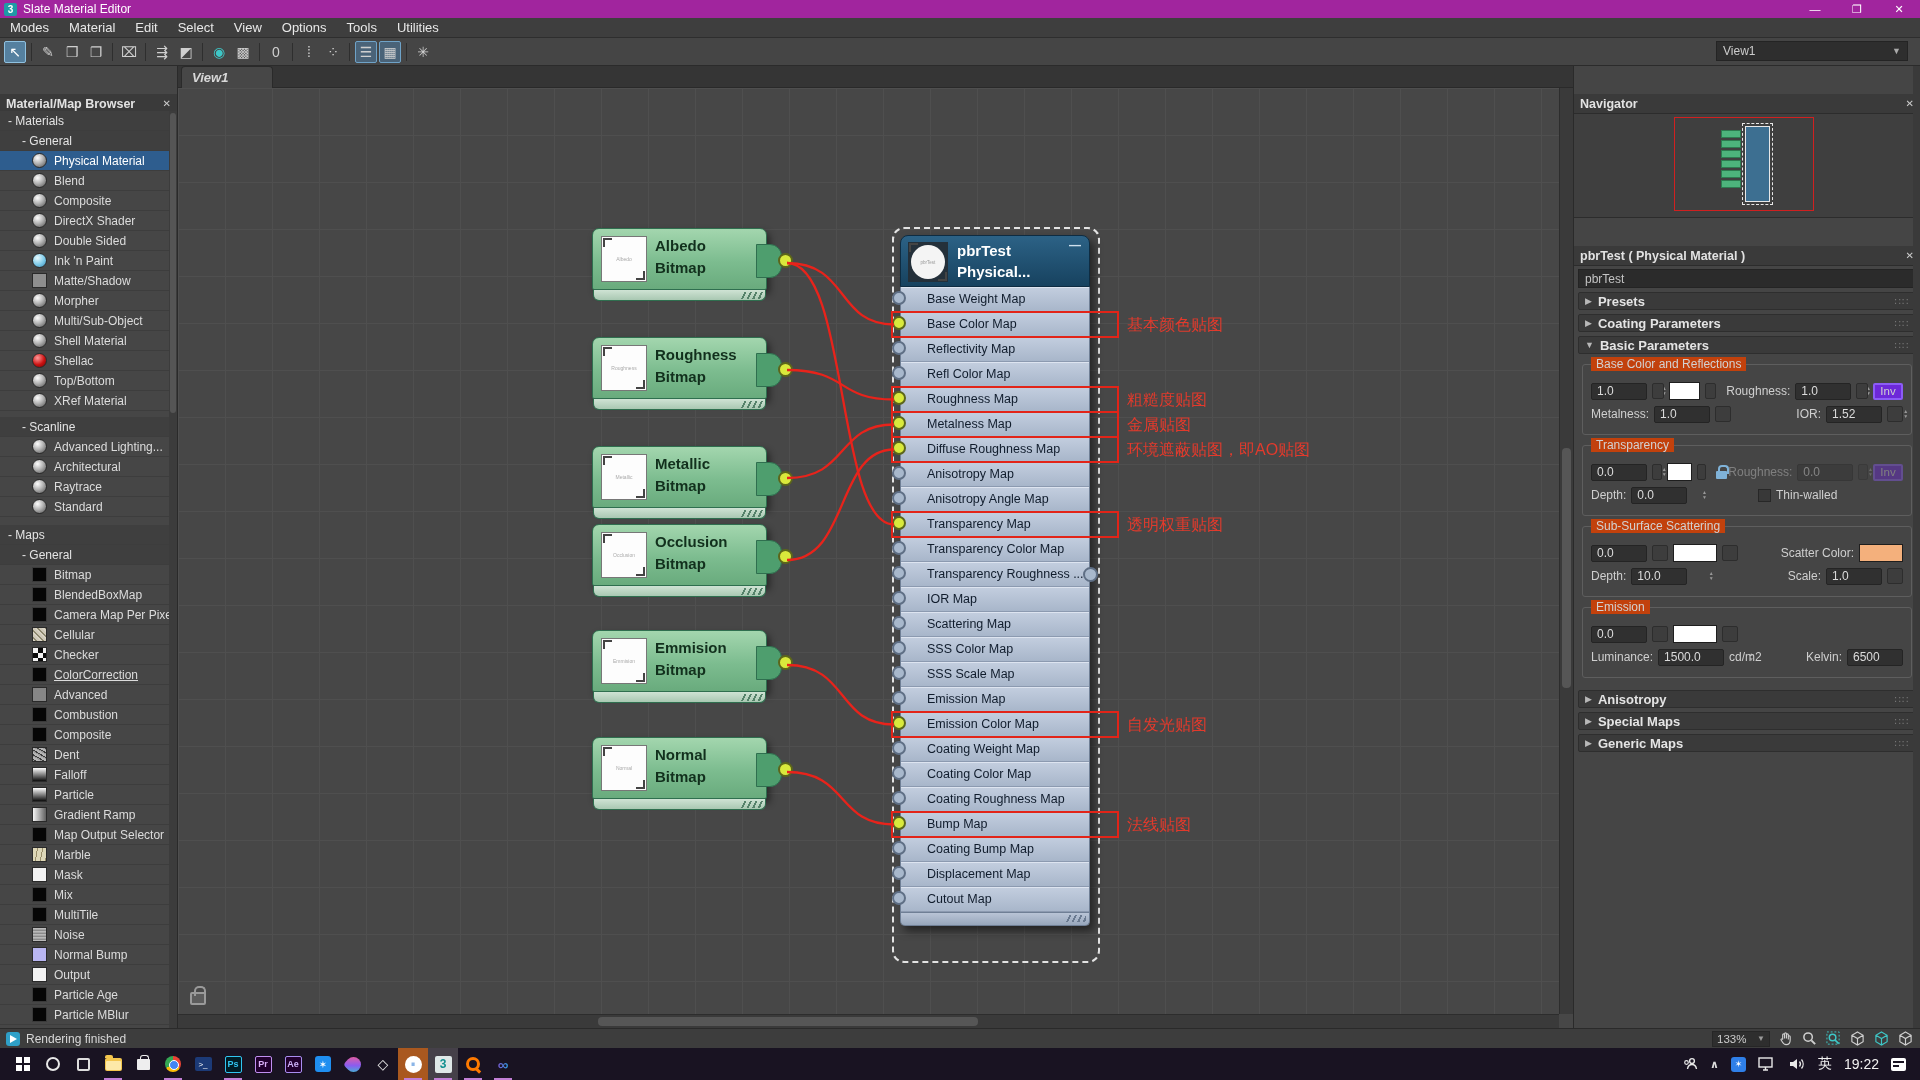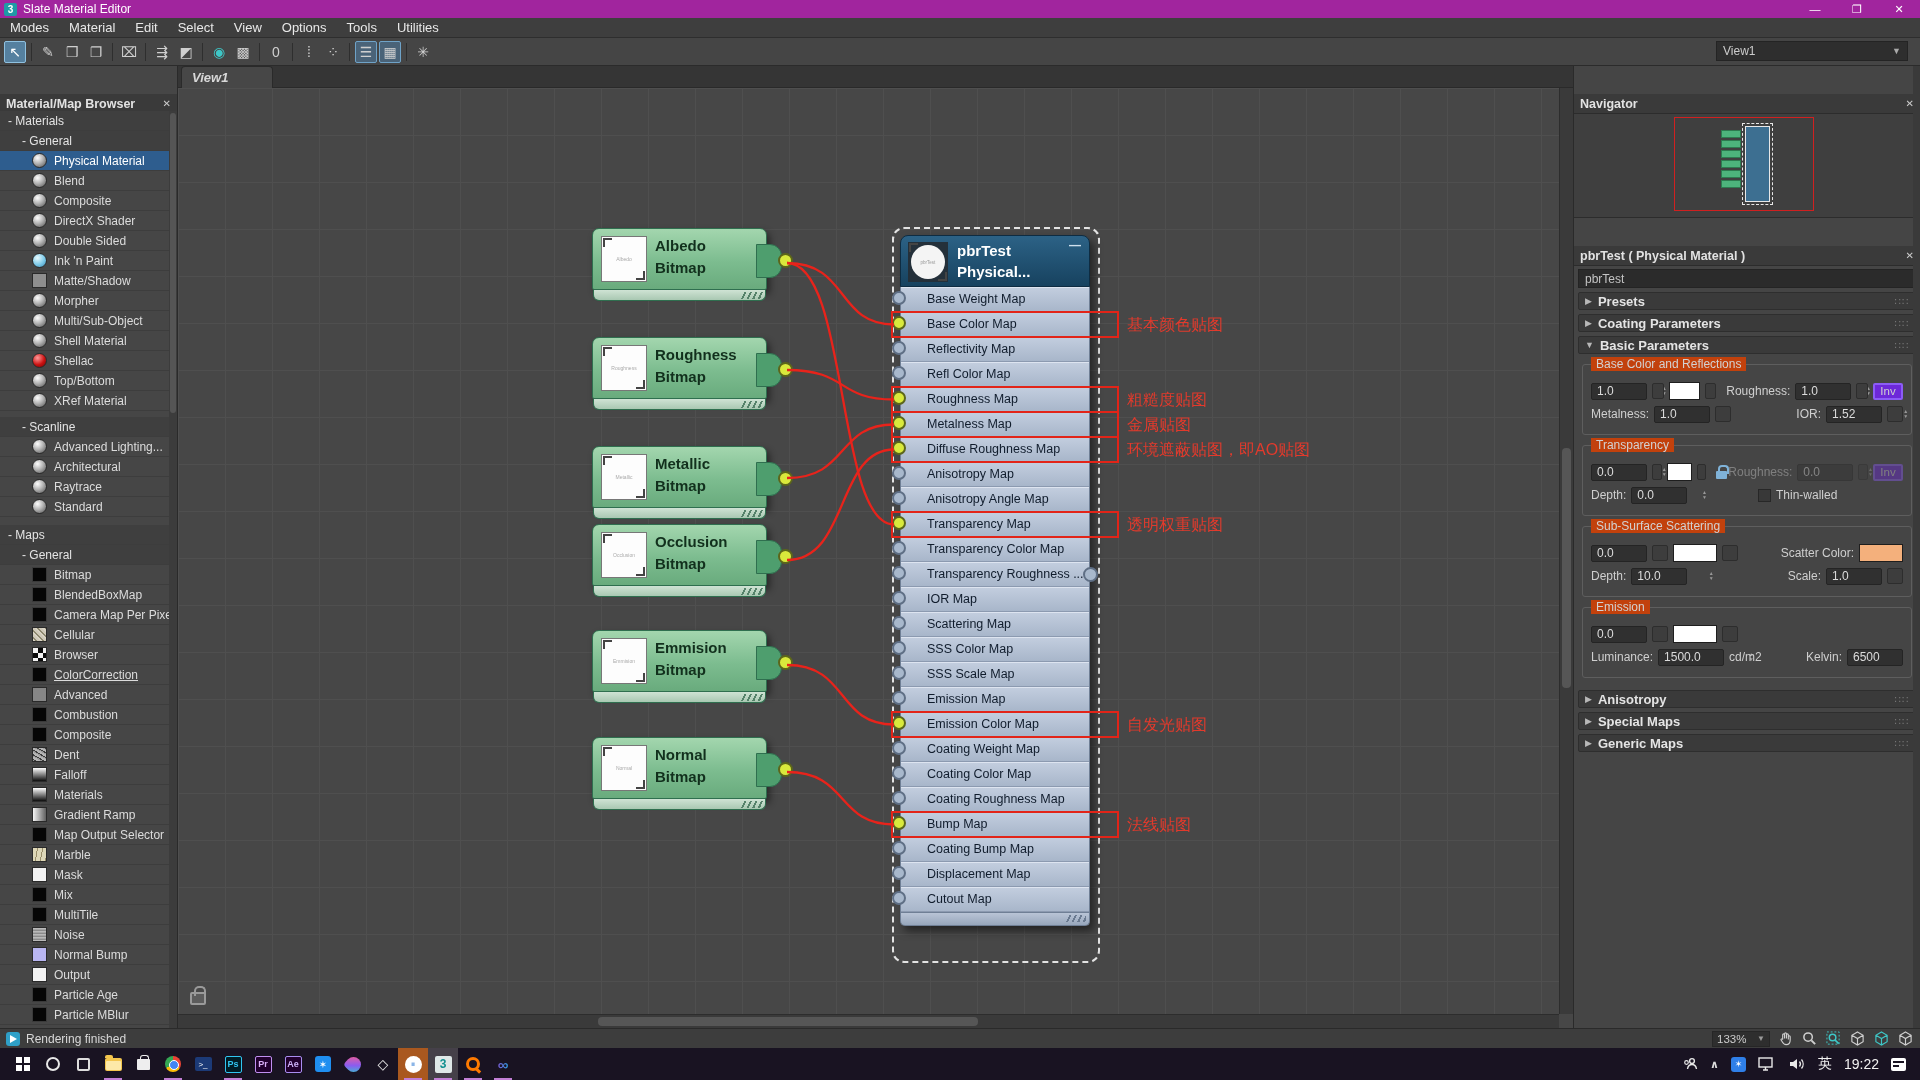--- a/index.html
+++ b/index.html
@@ -388,21 +388,21 @@
         <div class="trow" style="padding-left: 32px;">
           <span class="sw black"></span>
           <span>Camera Map Per Pixel</span>
         </div>
         <div class="trow" style="padding-left: 32px;">
           <span class="sw cellular"></span>
           <span>Cellular</span>
         </div>
         <div class="trow" style="padding-left: 32px;">
           <span class="sw checker"></span>
-          <span>Browser</span>
+          <span>Checker</span>
         </div>
         <div class="trow" style="padding-left: 32px; text-decoration: underline;">
           <span class="sw black"></span>
           <span>ColorCorrection</span>
         </div>
         <div class="trow" style="padding-left: 32px;">
           <span class="sw colormap"></span>
           <span>Advanced</span>
         </div>
         <div class="trow" style="padding-left: 32px;">
@@ -416,21 +416,21 @@
         <div class="trow" style="padding-left: 32px;">
           <span class="sw dent"></span>
           <span>Dent</span>
         </div>
         <div class="trow" style="padding-left: 32px;">
           <span class="sw falloff"></span>
           <span>Falloff</span>
         </div>
         <div class="trow" style="padding-left: 32px;">
           <span class="sw falloff"></span>
-          <span>Materials</span>
+          <span>Particle</span>
         </div>
         <div class="trow" style="padding-left: 32px;">
           <span class="sw gradienth"></span>
           <span>Gradient Ramp</span>
         </div>
         <div class="trow" style="padding-left: 32px;">
           <span class="sw black"></span>
           <span>Map Output Selector</span>
         </div>
         <div class="trow" style="padding-left: 32px;">

